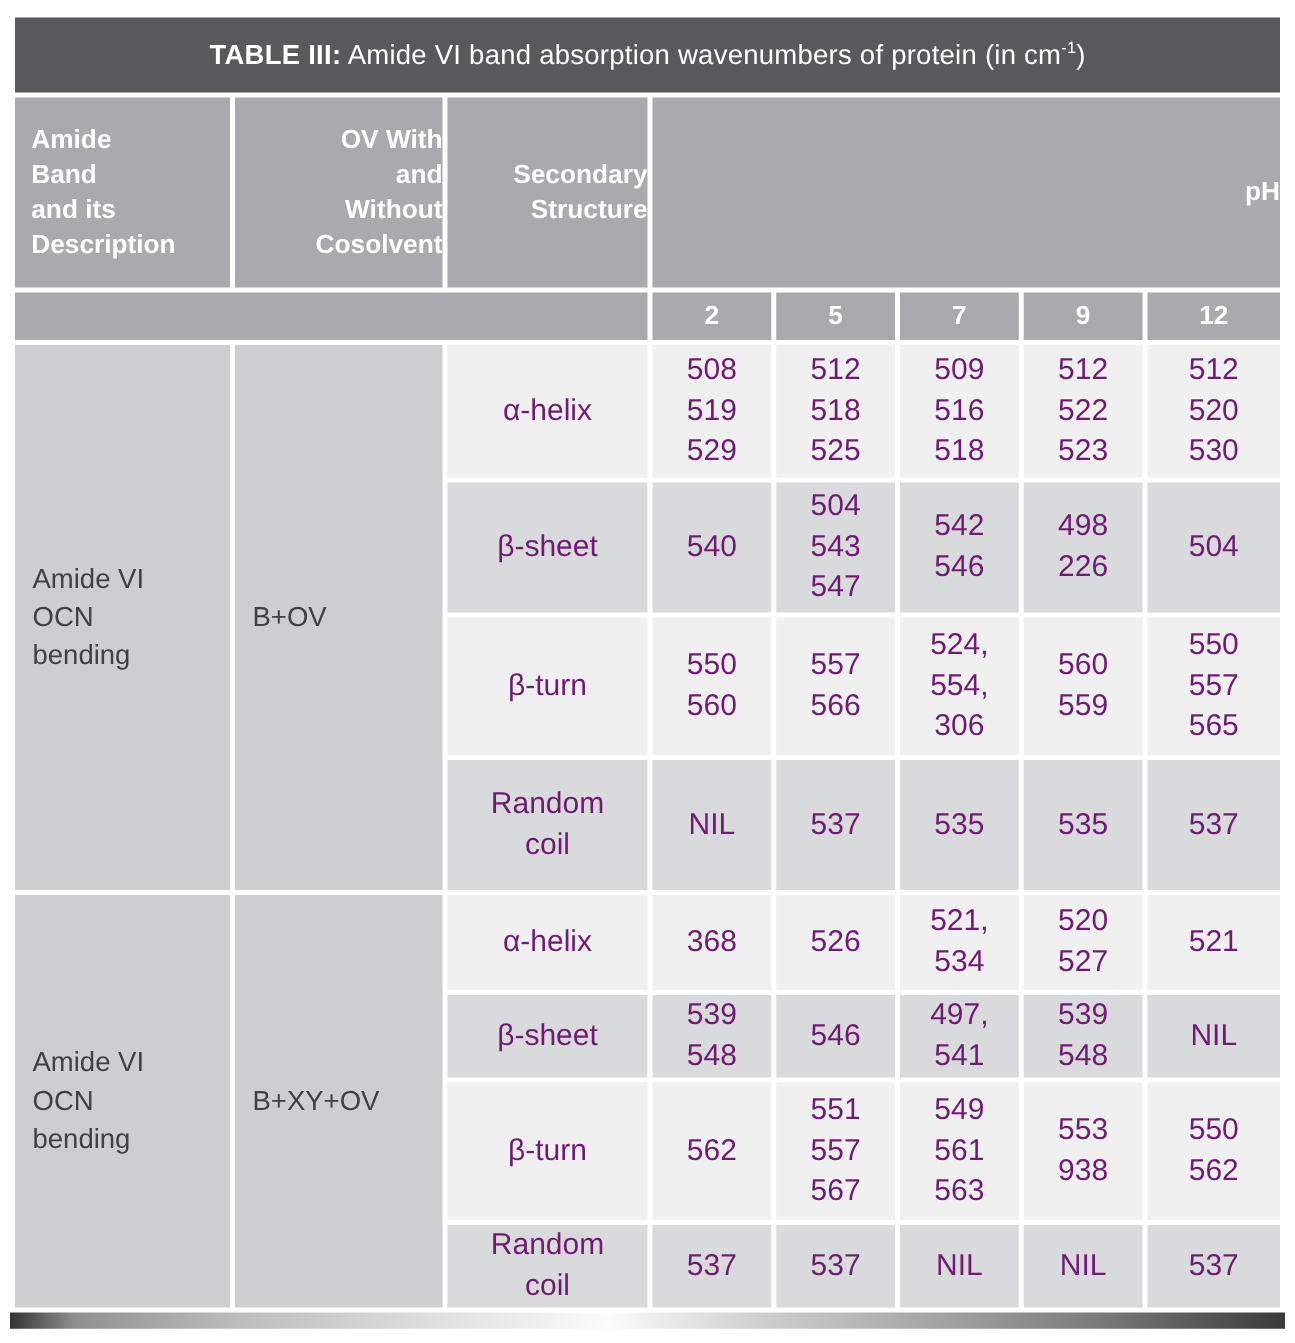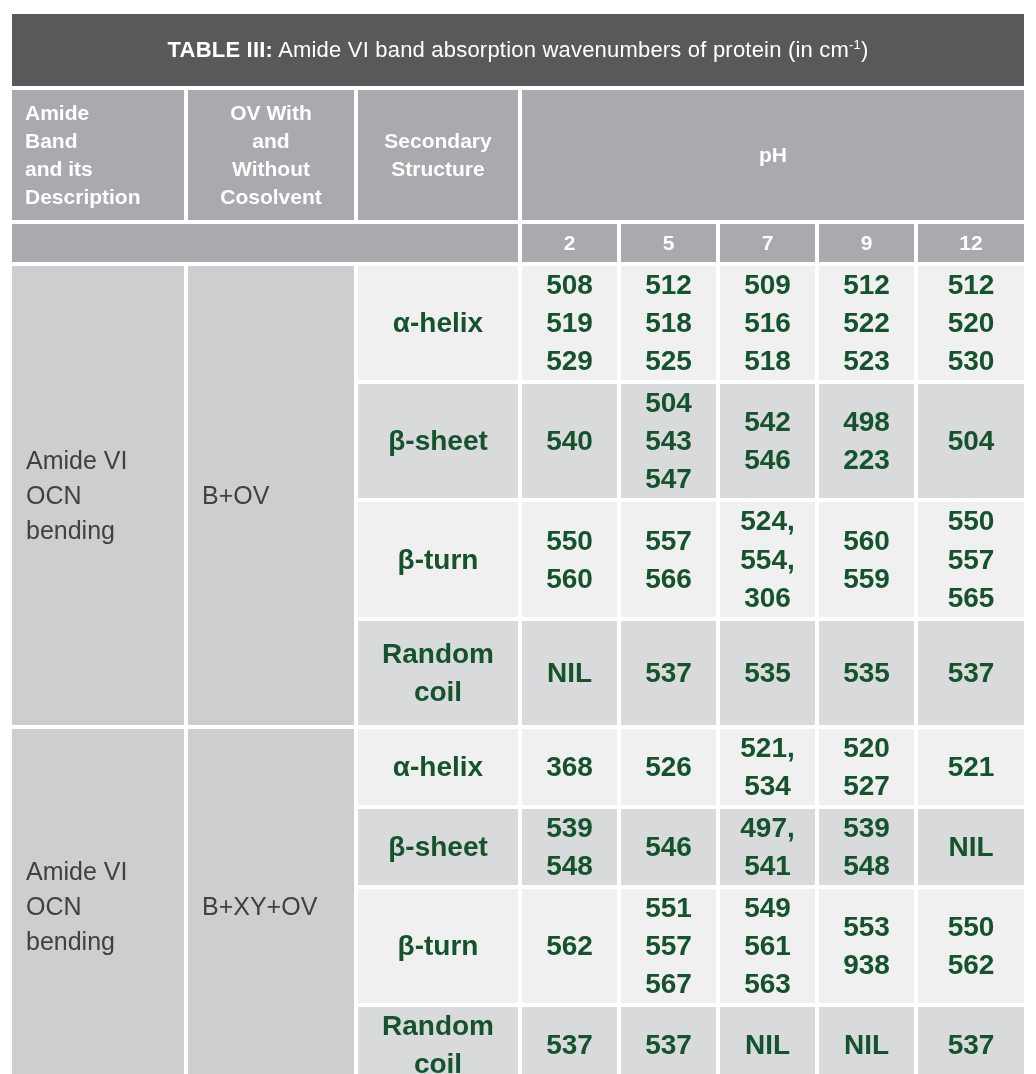--- a/index.html
+++ b/index.html
@@ -1,36 +1,36 @@
 <!DOCTYPE html>
 <html><head>
 <meta charset="utf-8">
 <style>
   html,body{margin:0;padding:0;background:#ffffff;}
   body{width:1036px;height:1074px;font-family:"Liberation Sans",sans-serif;-webkit-font-smoothing:antialiased;}
   .page{padding:10px 8px 0 8px;}
   table.main{border-collapse:separate;border-spacing:4px;table-layout:fixed;width:1020px;margin:0;}
   td,th{vertical-align:middle;overflow:hidden;padding:0;}
   
-  tr.row-title{height:72px;}
+  tr.row-title{height:60px;}
   .title-cell{background:#58595b;color:#ffffff;text-align:center;font-size:22px;letter-spacing:.2px;}
   .title-bold{font-weight:bold;}
   .title-cell sup{font-size:13px;line-height:0;}
   
-  tr.row-header{height:130px;}
+  tr.row-header{height:152px;}
   th{background:#a8aaad;color:#ffffff;font-weight:bold;font-size:21px;line-height:1.33;white-space:pre-line;}
   .th-left{text-align:left;padding-left:13px;}
-  .th-center{text-align:center;}
+  .th-center{text-align:right;}
   
   tr.row-sub{height:38px;}
   .sub-spacer{background:#a8aaad;}
   .sub-num{background:#a8aaad;color:#ffffff;font-weight:bold;font-size:21px;text-align:center;}
   
-  .span-cell{background:#cdced0;color:#414042;font-size:25px;line-height:1.4;white-space:pre-line;padding-left:14px;text-align:left;}
-  .struct,.val{text-align:center;color:#14532d;font-size:28px;line-height:1.36;white-space:pre-line;font-weight:bold;}
+  .span-cell{background:#cdced0;color:#414042;font-size:22px;line-height:1.4;white-space:pre-line;padding-left:14px;text-align:left;}
+  .struct,.val{text-align:center;color:#701a75;font-size:24px;line-height:1.36;white-space:pre-line;}
   tr.r-light .struct,tr.r-light .val{background:#f0f0f1;}
   tr.r-dark .struct,tr.r-dark .val{background:#d9dadb;}
   tr.h106{height:106px;} tr.h104{height:104px;} tr.h110{height:110px;}
   tr.h76{height:76px;} tr.h66{height:66px;}
   
   .gradient-bar{width:1020px;height:13px;margin-top:0;
     background:linear-gradient(to right,
       #333333 0%, #8f8f8f 5%, #bdbdbd 18%, #e9e9e9 38%, #fbfbfb 47%,
       #d2d2d2 58%, #a6a6a6 72%, #787878 86%, #474747 97%, #3a3a3a 100%);}
 </style>
@@ -104,21 +104,21 @@
     </tr>
     <tr class="r-dark h104">
       <td class="struct">β-sheet</td>
       <td class="val">540</td>
       <td class="val">504
 543
 547</td>
       <td class="val">542
 546</td>
       <td class="val">498
-223</td>
+226</td>
       <td class="val">504</td>
     </tr>
     <tr class="r-light h110">
       <td class="struct">β-turn</td>
       <td class="val">550
 560</td>
       <td class="val">557
 566</td>
       <td class="val">524,
 554,

